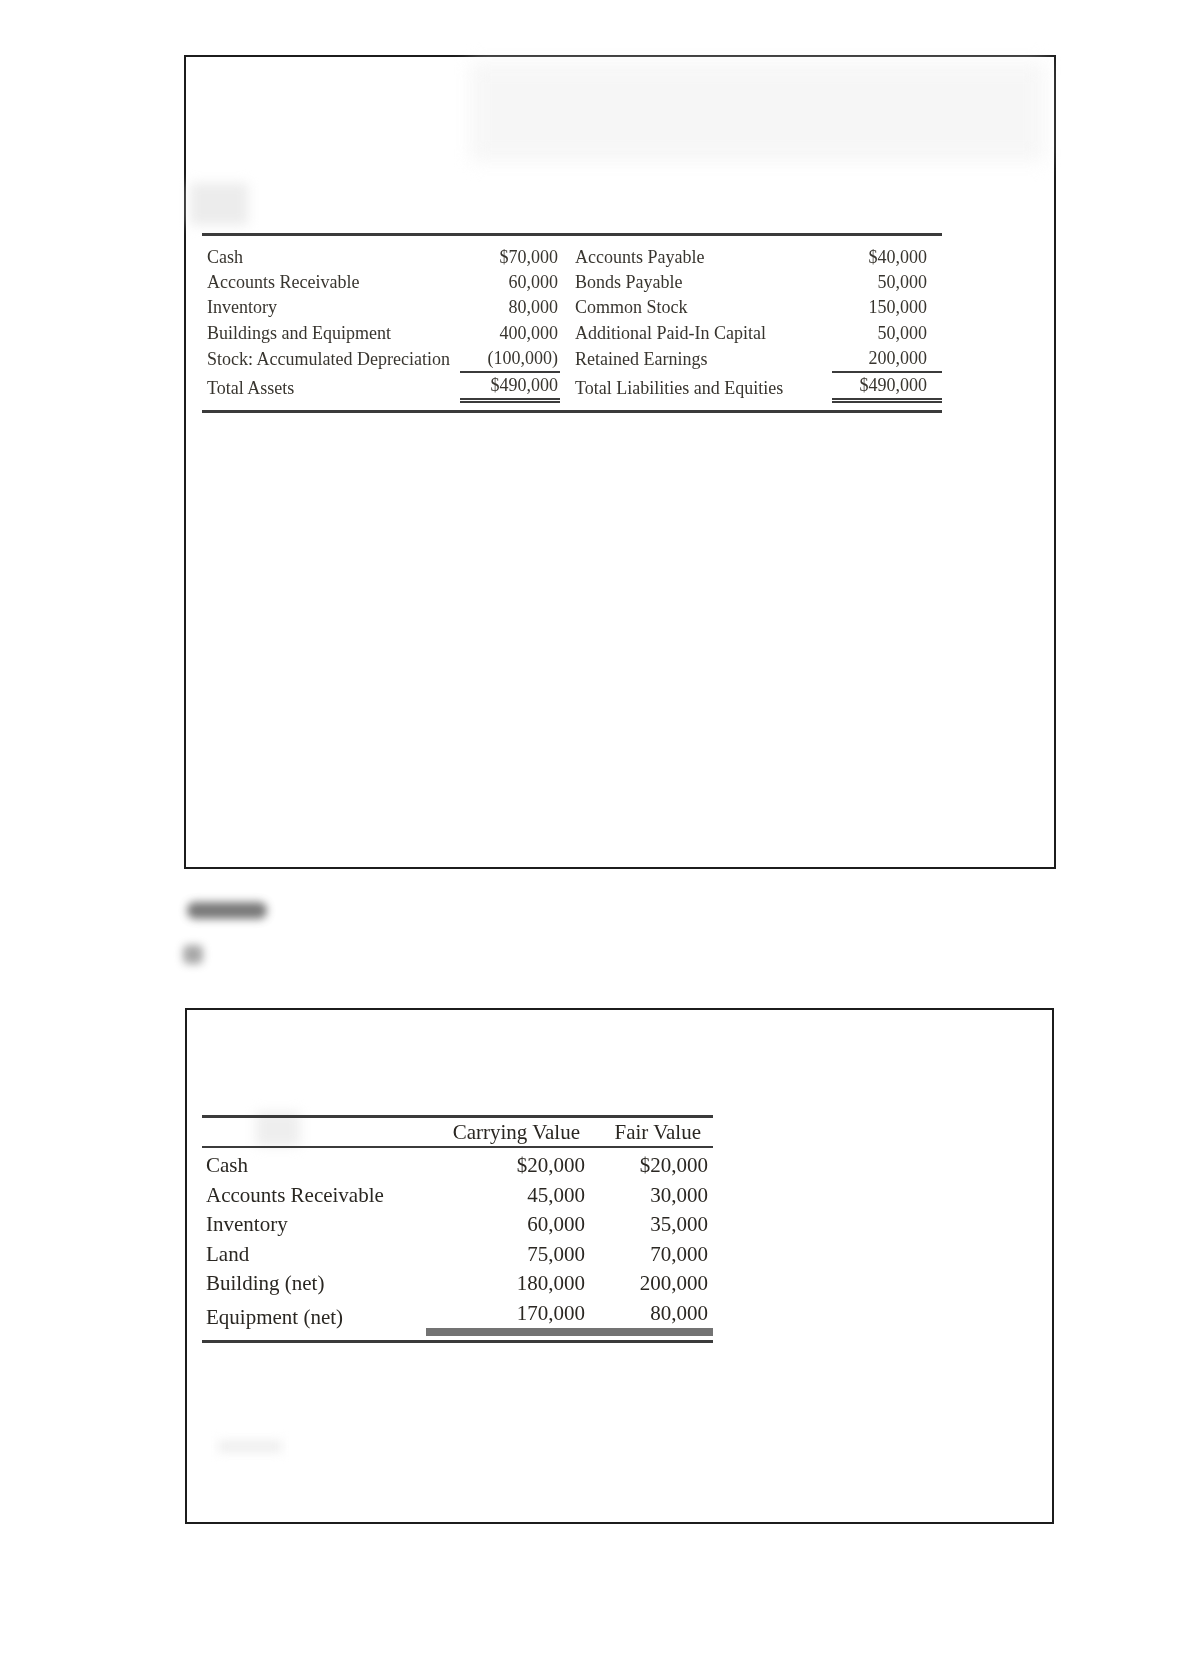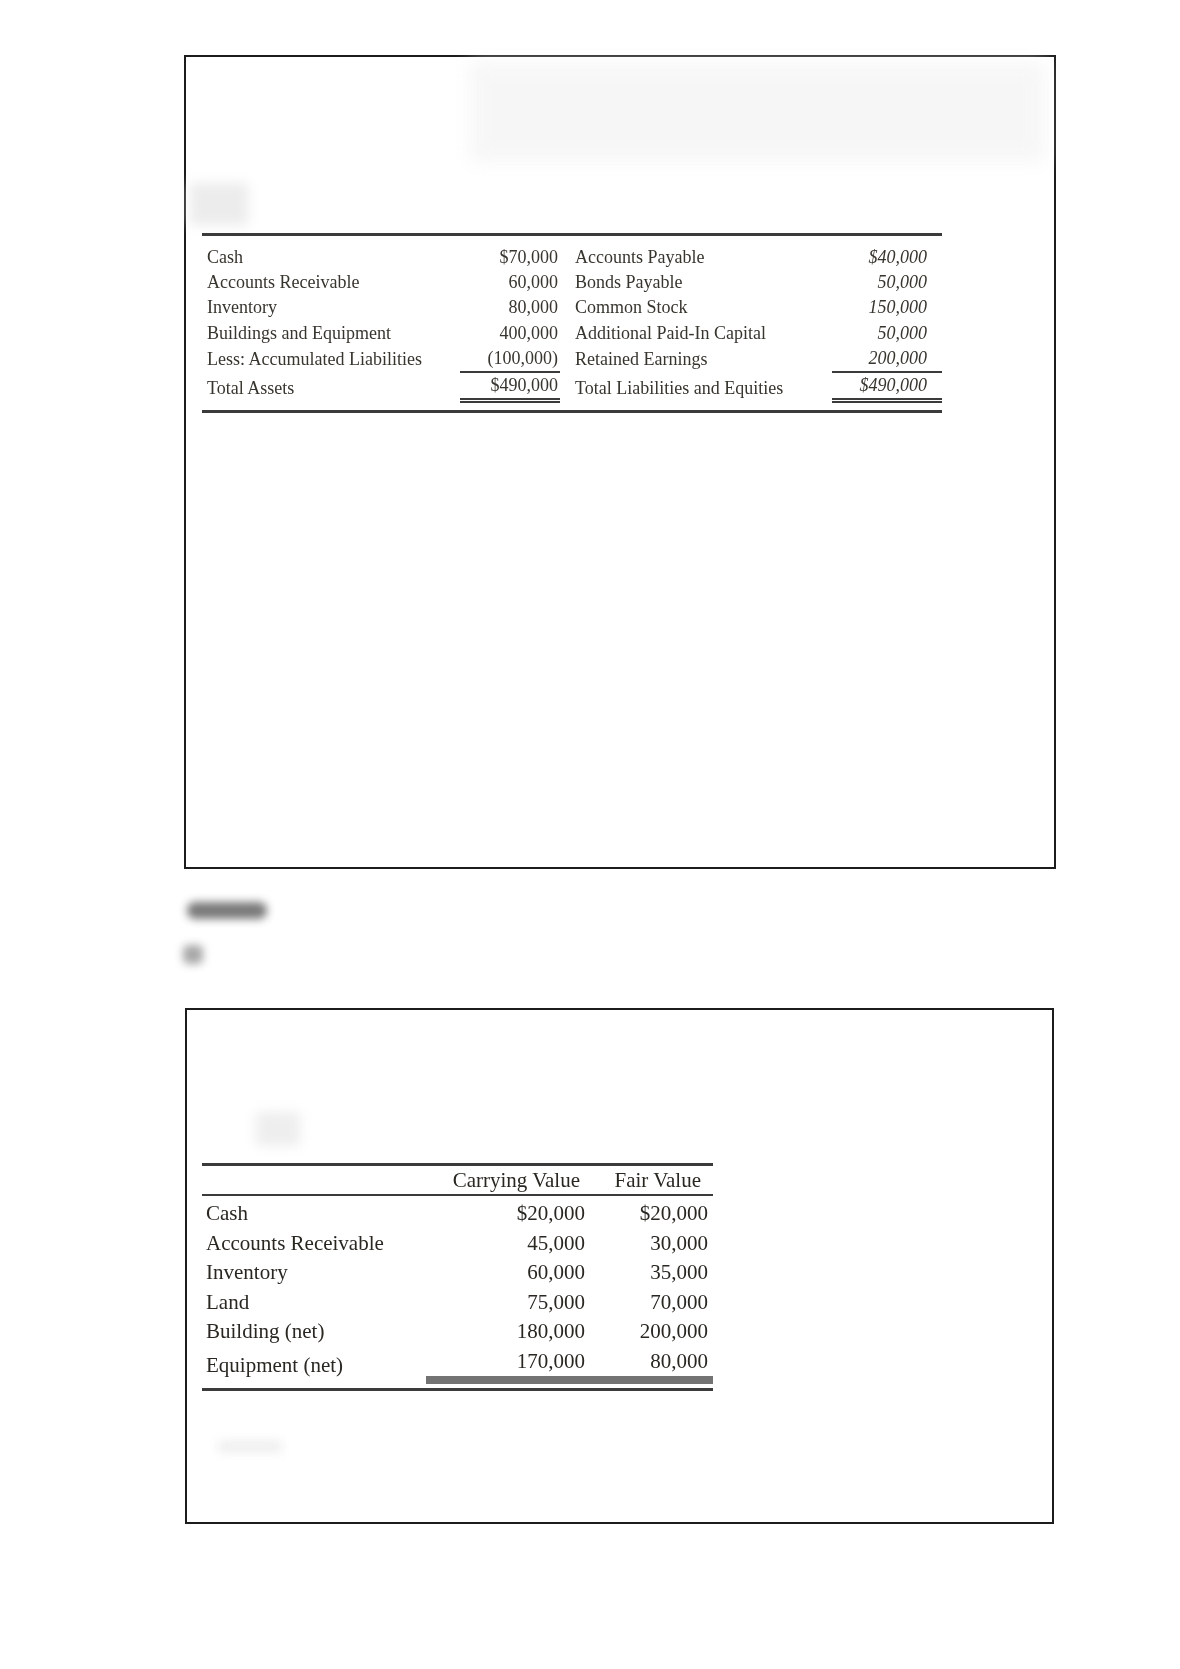--- a/index.html
+++ b/index.html
@@ -61,29 +61,29 @@
     vertical-align: bottom;
   }
   .t1 .w1 { width: 258px; }
   .t1 .w2 { width: 100px; }
   .t1 .w3 { width: 272px; }
   .t1 .w4 { width: 110px; }
   .t1 td.c1 { padding-left: 5px; }
   .t1 td.c3 { padding-left: 15px; }
   .t1 td.amt { text-align: right; }
   .t1 td.c2 { padding-right: 2px; }
-  .t1 td.c4 { padding-right: 15px; font-style: italic; }
+  .t1 td.c4 { padding-right: 15px; }
   .t1 tr.r5 td.amt { border-bottom: 2px solid #3b3b3b; }
   .t1 tr.r6 td.amt { border-bottom: 5px double #3b3b3b; }
   .t1 .rule.bottom { margin-top: 7px; }
 
   
   .t2 {
     position: absolute;
-    left: 202px; top: 1163px; width: 511px;
+    left: 202px; top: 1115px; width: 511px;
     filter: blur(0.3px);
   }
   .t2 table {
     border-collapse: collapse;
     table-layout: fixed;
     width: 511px;
     font-size: 21px;
     color: #2a2722;
   }
   .t2 .w1 { width: 224px; }
@@ -147,21 +147,21 @@
         <td class="c3">Common Stock</td>
         <td class="amt c4">150,000</td>
       </tr>
       <tr>
         <td class="c1">Buildings and Equipment</td>
         <td class="amt c2">400,000</td>
         <td class="c3">Additional Paid-In Capital</td>
         <td class="amt c4">50,000</td>
       </tr>
       <tr class="r5">
-        <td class="c1">Less: Accumulated Liabilities</td>
+        <td class="c1">Stock: Accumulated Depreciation</td>
         <td class="amt c2">(100,000)</td>
         <td class="c3">Retained Earnings</td>
         <td class="amt c4">200,000</td>
       </tr>
       <tr class="r6">
         <td class="c1">Total Assets</td>
         <td class="amt c2">$490,000</td>
         <td class="c3">Total Liabilities and Equities</td>
         <td class="amt c4">$490,000</td>
       </tr>

